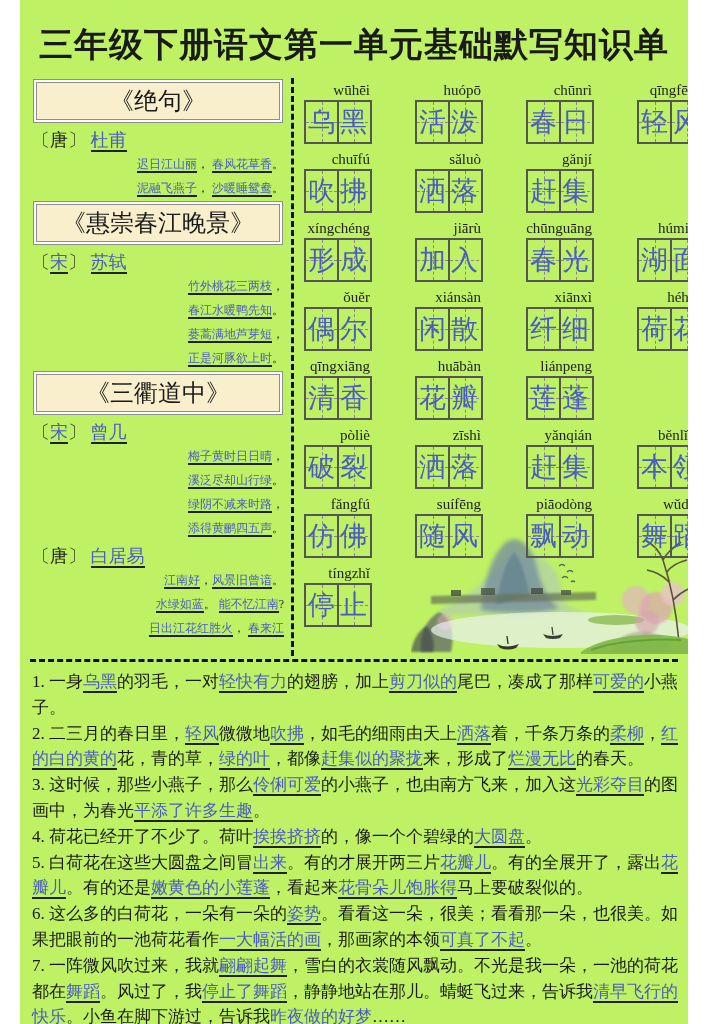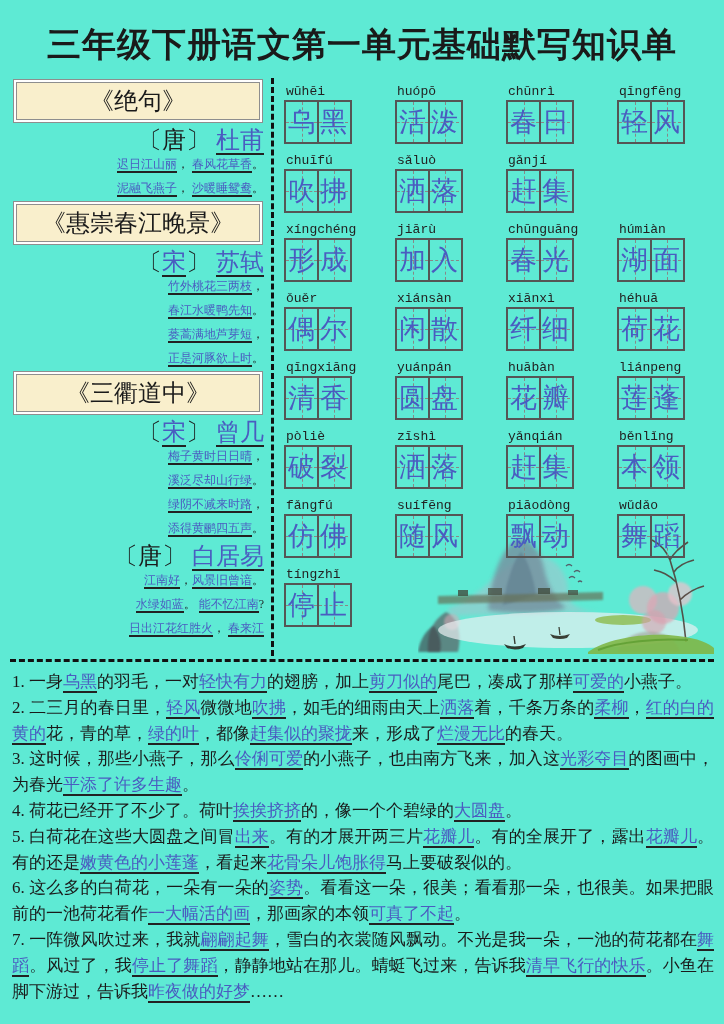--- a/index.html
+++ b/index.html
@@ -4,54 +4,54 @@
 <style>
   :root{
     --handwriting:#4a5cc0;
     --header-bg:#f9efcc;
     --ink:#1a1a1a;
     --grid-border:#555555;
   }
   *{box-sizing:border-box;}
   html,body{margin:0;padding:0;background:#ffffff;}
   .page{
-    width:724px;height:1024px;overflow:hidden;position:relative;background:#5eead4;
-    font-family:"Liberation Serif","DejaVu Serif",serif;color:var(--ink);
+    width:668px;height:1024px;overflow:hidden;position:relative;background:#bef264;
+    font-family:"Liberation Serif","DejaVu Serif",serif;color:var(--ink);margin-left:20px;
   }
   .title{
     margin:0;padding:22px 0 10px;text-align:center;
     font-size:34px;font-weight:600;letter-spacing:1px;
   }
   .main{display:flex;margin:0 12px;height:578px;align-items:stretch;}
   .poems-panel{width:252px;flex:none;}
   .v-divider{flex:none;border-left:3px dashed #111;margin-left:7px;}
   .grid-panel{flex:1;position:relative;padding:2px 0 0 10px;}
 
   
   .poem-card{margin-bottom:4px;}
   .poem-header{
     background:var(--header-bg);
     border:1px solid #8e8e8e;
     box-shadow:0 0 0 2px #fff,0 0 0 3px #8e8e8e;
     margin:4px 4px 8px;text-align:center;font-size:24px;padding:2px 0;
   }
-  .author-line{text-align:right;font-size:24px;line-height:24px;}
+  .author-line{text-align:left;font-size:18px;line-height:24px;}
   .poem-line{text-align:right;font-size:12px;line-height:24px;}
   .hand{color:var(--handwriting);}
   .author-line .hand,.poem-line .hand,.sentence .hand{
     border-bottom:2px solid #222;padding-bottom:0;
   }
 
   
   .grid-row{display:flex;gap:43px;margin-bottom:5px;position:relative;z-index:2;}
   .word-group{width:68px;flex:none;}
   .pinyin{
-    display:flex;justify-content:flex-start;align-items:flex-end;
+    display:flex;justify-content:flex-end;align-items:flex-end;
     padding:0 2px;height:19px;margin-bottom:1px;
-    font-family:Liberation Mono, monospace;font-size:13px;color:#222;
+    font-family:Liberation Serif, serif;font-size:15px;color:#222;
   }
   .boxes{display:flex;border:2px solid var(--grid-border);}
   .cell{width:31px;height:40px;position:relative;}
   .cell + .cell{border-left:2px solid var(--grid-border);}
   .cell::before{content:"";position:absolute;left:0;right:0;top:50%;border-top:1px dashed #888;}
   .cell::after{content:"";position:absolute;top:0;bottom:0;left:50%;border-left:1px dashed #888;}
   .cell .char{
     position:absolute;inset:0;display:flex;align-items:center;justify-content:center;
     font-size:27px;color:var(--handwriting);z-index:1;
   }
@@ -324,34 +324,20 @@
               <div class="pinyin">
                 <span class="py">qīng</span>
                 <span class="py">xiāng</span>
               </div>
               <div class="boxes">
                 <div class="cell">
                   <span class="char">清</span>
                 </div>
                 <div class="cell">
                   <span class="char">香</span>
-                </div>
-              </div>
-            </div>
-            <div class="word-group">
-              <div class="pinyin">
-                <span class="py">yuán</span>
-                <span class="py">pán</span>
-              </div>
-              <div class="boxes">
-                <div class="cell">
-                  <span class="char">圆</span>
-                </div>
-                <div class="cell">
-                  <span class="char">盘</span>
                 </div>
               </div>
             </div>
             <div class="word-group">
               <div class="pinyin">
                 <span class="py">huā</span>
                 <span class="py">bàn</span>
               </div>
               <div class="boxes">
                 <div class="cell">

